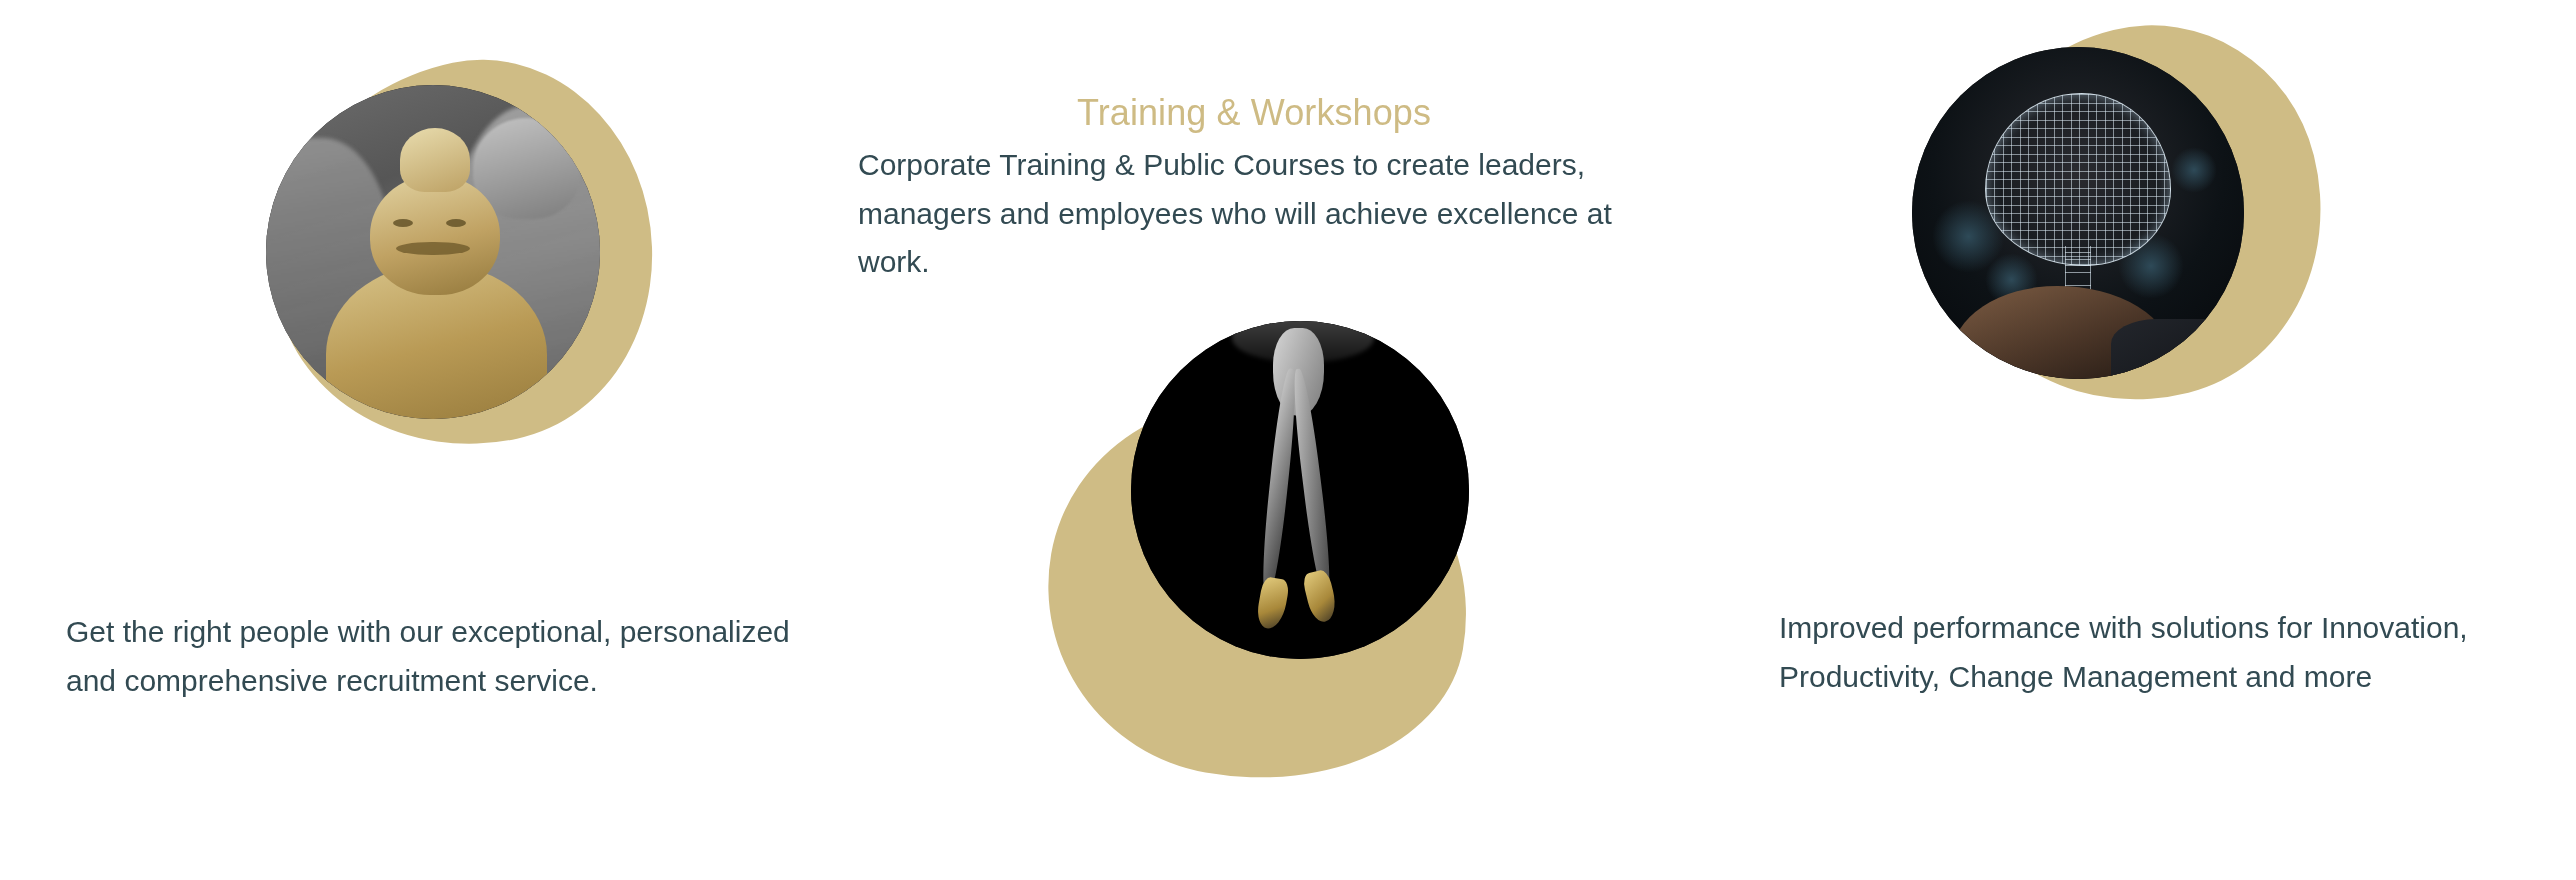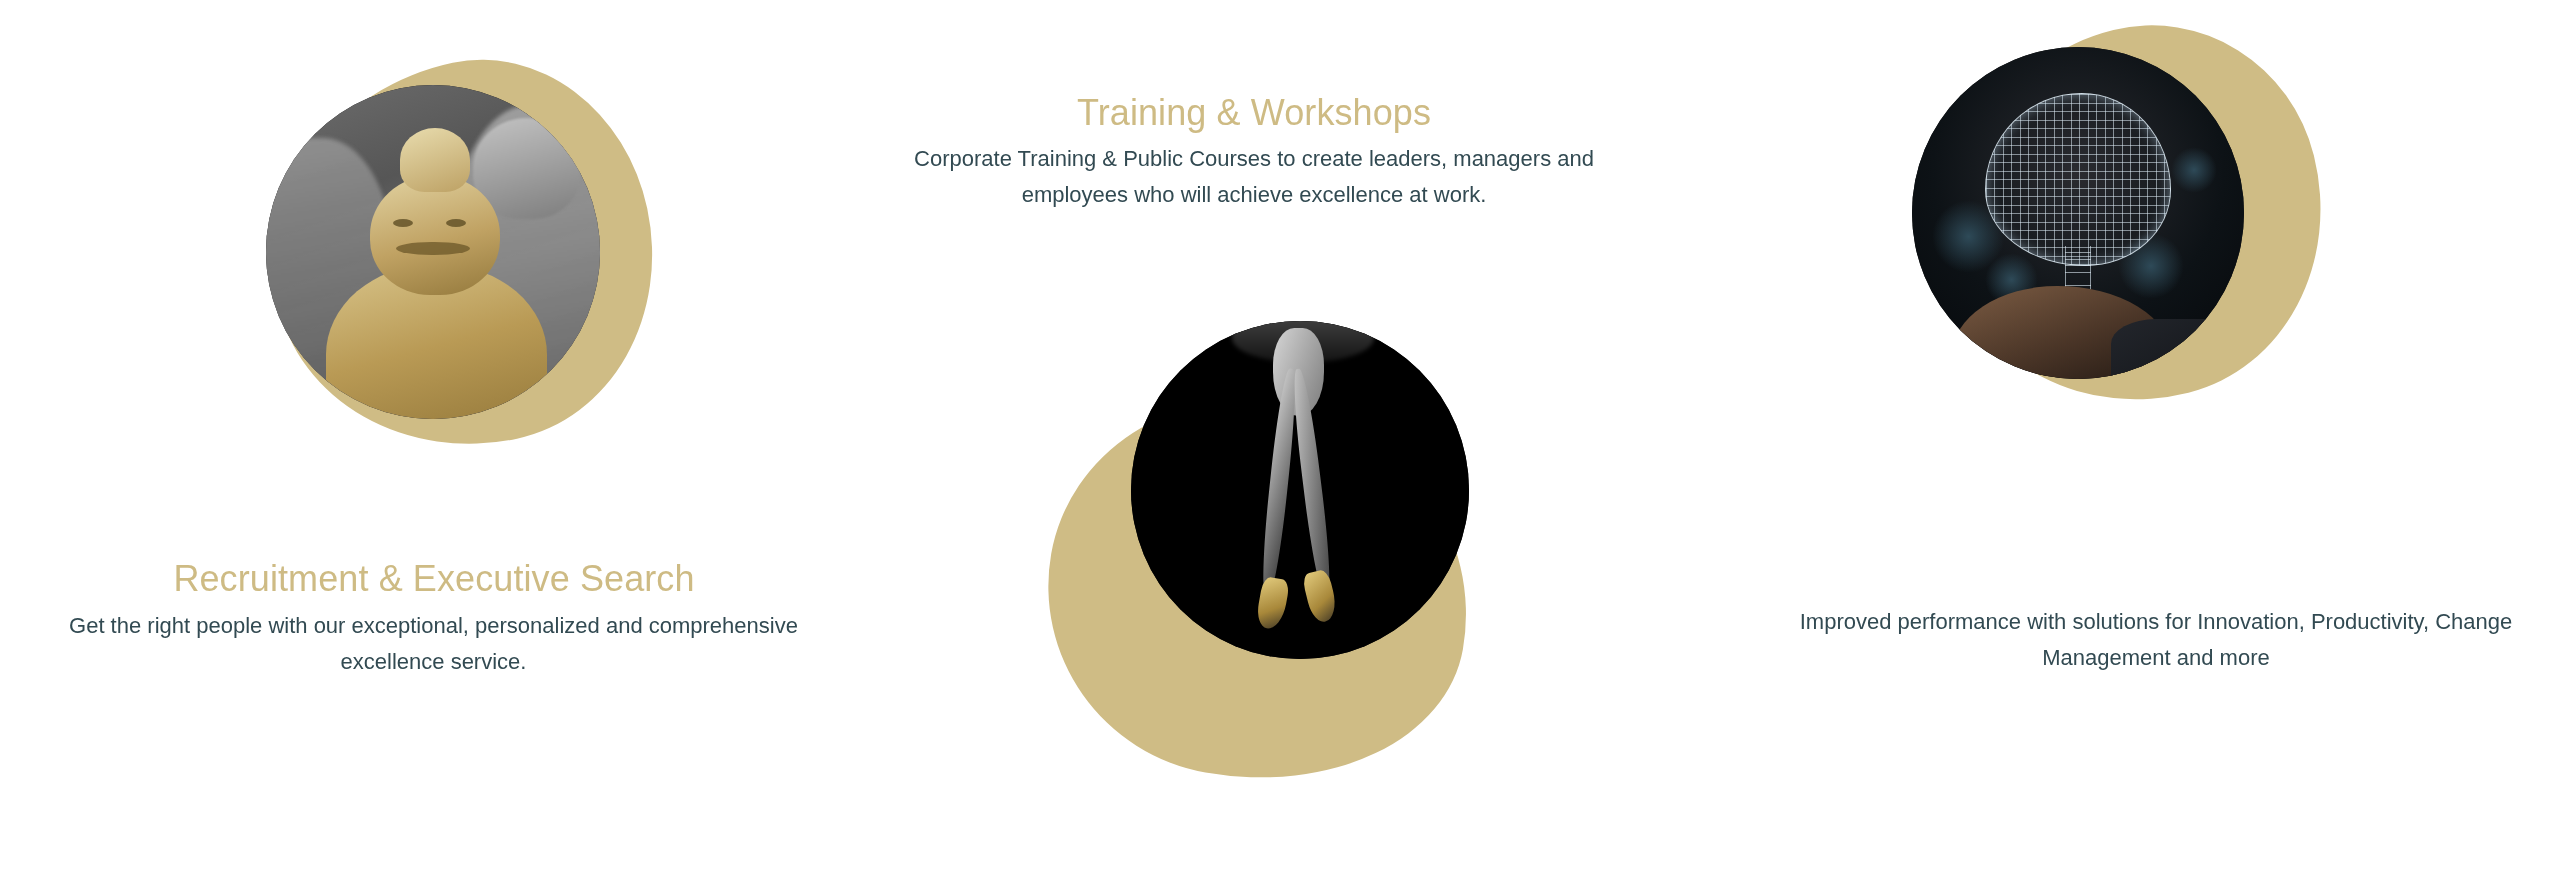--- a/index.html
+++ b/index.html
@@ -198,23 +198,22 @@
     color:#cebb84;
     font-size:36px;
     font-weight:400;
     line-height:1.25;
     letter-spacing:0.1px;
     white-space:nowrap;
   }
   .service-desc {
     position:absolute;
     width:100%;
-    text-align:center;
     color:#324a52;
-    font-size:22px;
+    font-size:30px;
     font-weight:400;
     line-height:1.62;
   }
 
   .card-recruitment .service-title { top:556px; }
   .card-recruitment .service-desc  { top:608px; left:47px; width:735px; }
 
   .card-training .service-title { top:90px; }
   .card-training .service-desc  { top:141px; left:19px; width:792px; }
 
@@ -236,22 +235,21 @@
           <div class="bg-head"></div>
           <div class="gold-body"></div>
           <div class="gold-head"></div>
           <div class="topknot"></div>
           <div class="eye l"></div>
           <div class="eye r"></div>
           <div class="mustache"></div>
         </div>
       </div>
     </div>
-    <div class="service-title">Recruitment &amp; Executive Search</div>
-    <div class="service-desc">Get the right people with our exceptional, personalized and comprehensive excellence service.</div>
+    <div class="service-desc">Get the right people with our exceptional, personalized and comprehensive recruitment service.</div>
   </div>
 
   <div class="service-card card-training">
     <div class="service-title">Training &amp; Workshops</div>
     <div class="service-desc">Corporate Training &amp; Public Courses to create leaders, managers and employees who will achieve excellence at work.</div>
     <div class="service-media">
       <div class="blob"></div>
       <div class="photo-circle">
         <div class="photo-art art-ballet">
           <div class="skirt"></div>

